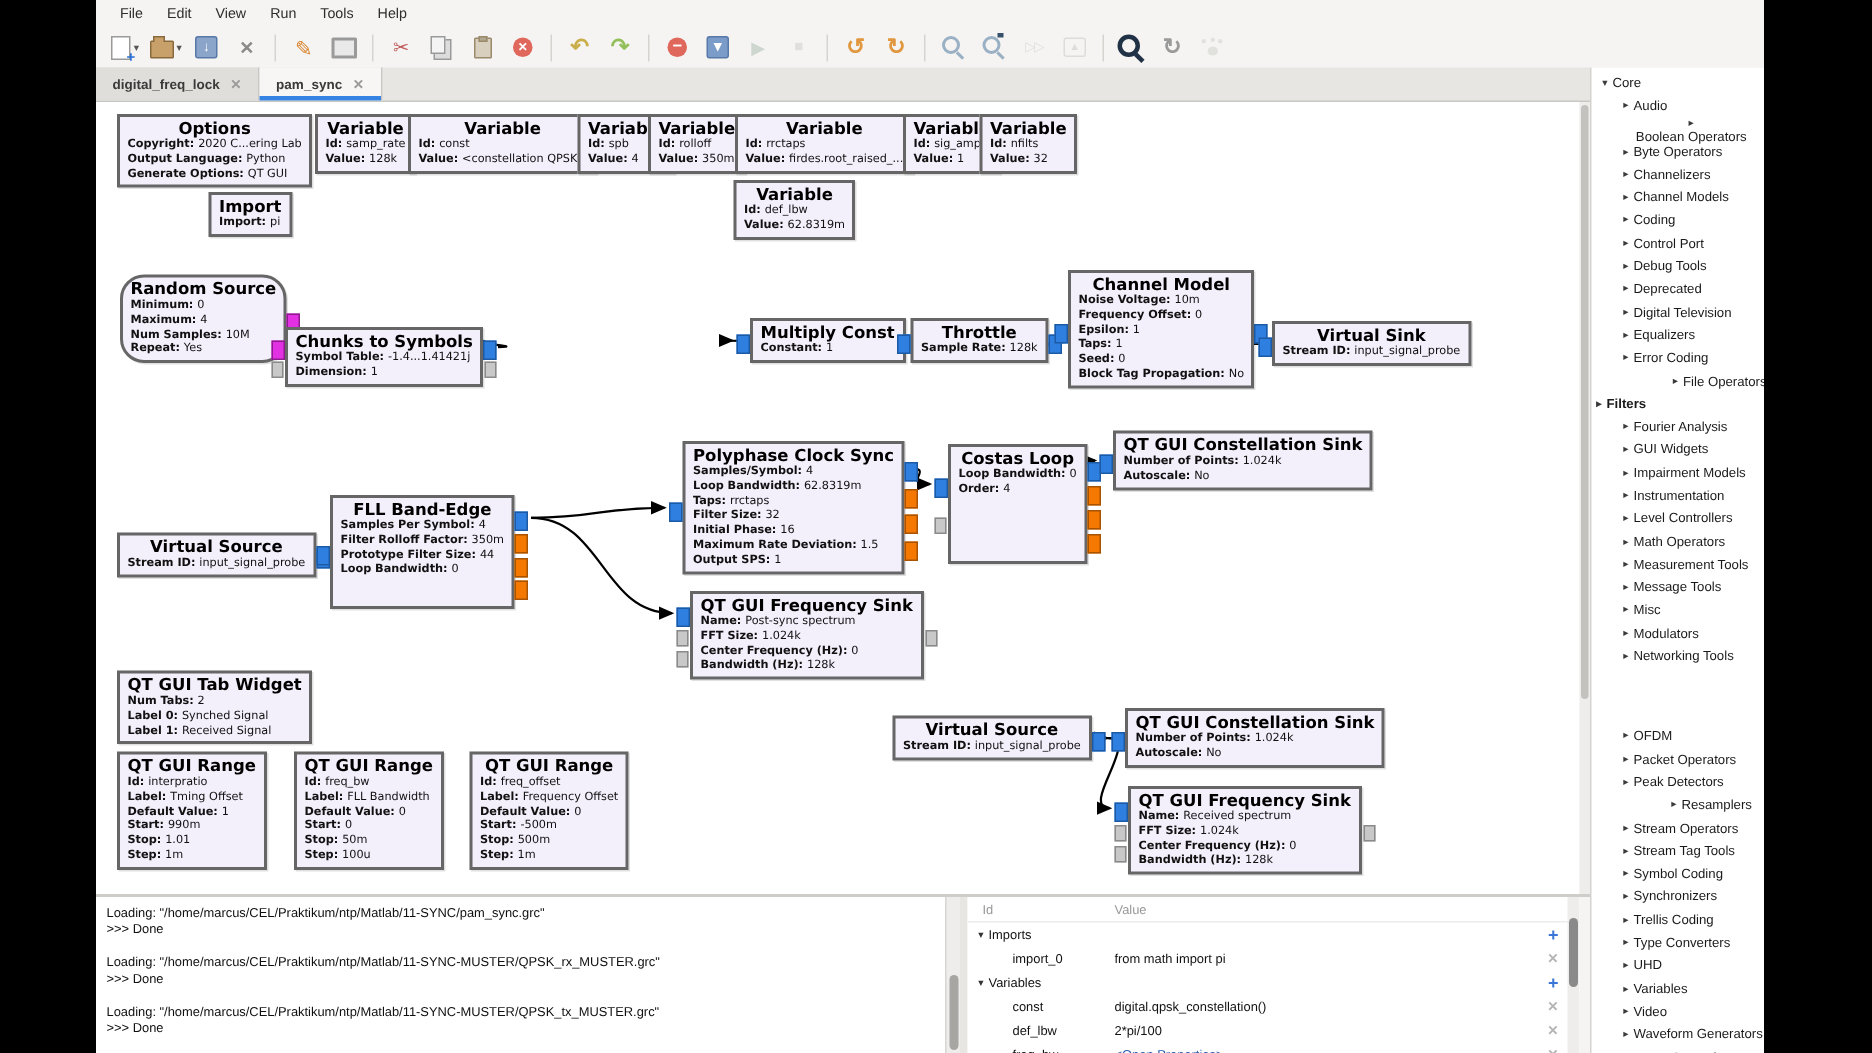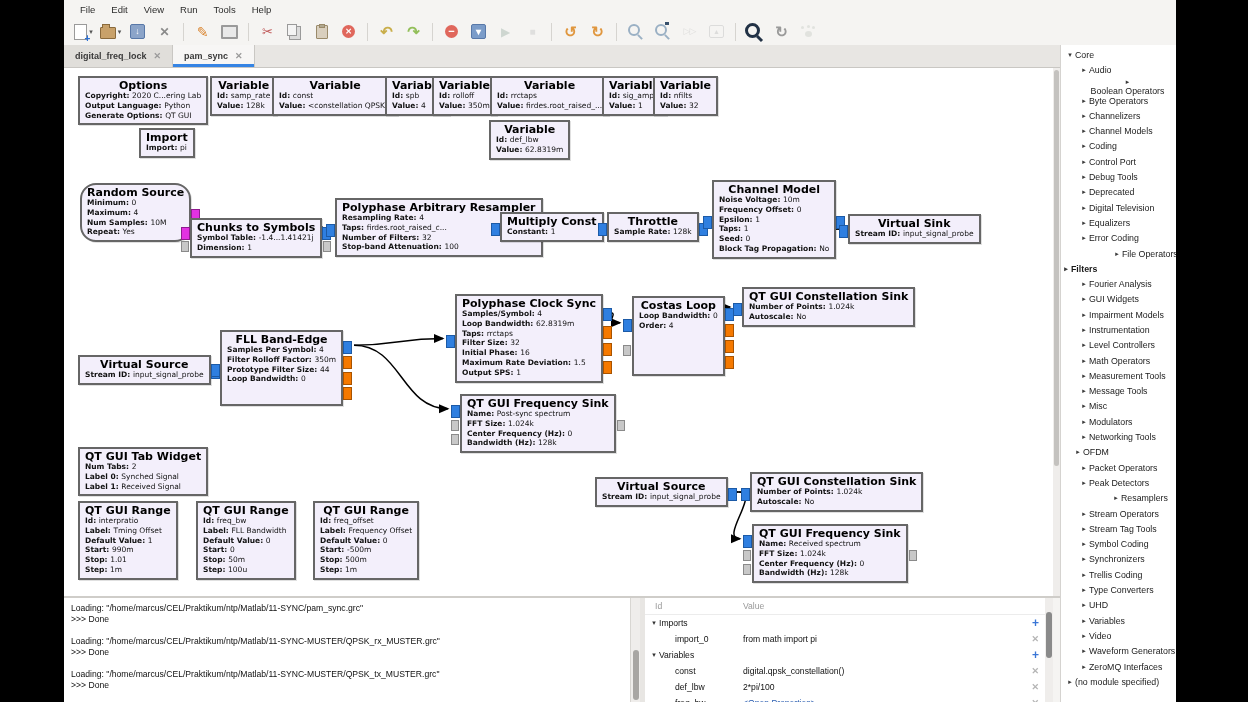--- a/index.html
+++ b/index.html
@@ -295,29 +295,20 @@
       </div>
       <div class="block" style="left: 126px; top: 150px; min-width: 120px;">
         <div class="btitle">Chunks to Symbols</div>
         <div class="bparam"><b>Symbol Table: </b>-1.4...1.41421j</div>
         <div class="bparam"><b>Dimension: </b>1</div>
         <span class="port magenta" style="left: -11px; top: 7.33333px;"></span>
         <span class="port gray" style="left: -11px; top: 20.6667px;"></span>
         <span class="port blue" style="right: -11px; top: 7.33333px;"></span>
         <span class="port gray" style="right: -11px; top: 20.6667px;"></span>
       </div>
-      <div class="block" style="left: 271px; top: 130px; min-width: 135px;">
-        <div class="btitle">Polyphase Arbitrary Resampler</div>
-        <div class="bparam"><b>Resampling Rate: </b>4</div>
-        <div class="bparam"><b>Taps: </b>firdes.root_raised_c...</div>
-        <div class="bparam"><b>Number of Filters: </b>32</div>
-        <div class="bparam"><b>Stop-band Attenuation: </b>100</div>
-        <span class="port blue" style="left: -11px; top: 23.5px;"></span>
-        <span class="port blue" style="right: -11px; top: 23.5px;"></span>
-      </div>
       <div class="block" style="left: 436px; top: 144px; min-width: 70px;">
         <div class="btitle">Multiply Const</div>
         <div class="bparam"><b>Constant: </b>1</div>
         <span class="port blue" style="left: -11px; top: 9px;"></span>
         <span class="port blue" style="right: -11px; top: 9px;"></span>
       </div>
       <div class="block" style="left: 543px; top: 144px; min-width: 75px;">
         <div class="btitle">Throttle</div>
         <div class="bparam"><b>Sample Rate: </b>128k</div>
         <span class="port blue" style="left: -11px; top: 9px;"></span>
@@ -558,21 +549,21 @@
         <span>Misc</span>
       </div>
       <div class="tree-row" style="padding-left: 18px;">
         <span class="tree-caret">▸</span>
         <span>Modulators</span>
       </div>
       <div class="tree-row" style="padding-left: 18px;">
         <span class="tree-caret">▸</span>
         <span>Networking Tools</span>
       </div>
-      <div class="tree-row" style="padding-left: 12px;">
+      <div class="tree-row" style="padding-left: 18px; margin-top: 38px;">
         <span class="tree-caret">▸</span>
         <span>OFDM</span>
       </div>
       <div class="tree-row" style="padding-left: 18px;">
         <span class="tree-caret">▸</span>
         <span>Packet Operators</span>
       </div>
       <div class="tree-row" style="padding-left: 18px;">
         <span class="tree-caret">▸</span>
         <span>Peak Detectors</span>

